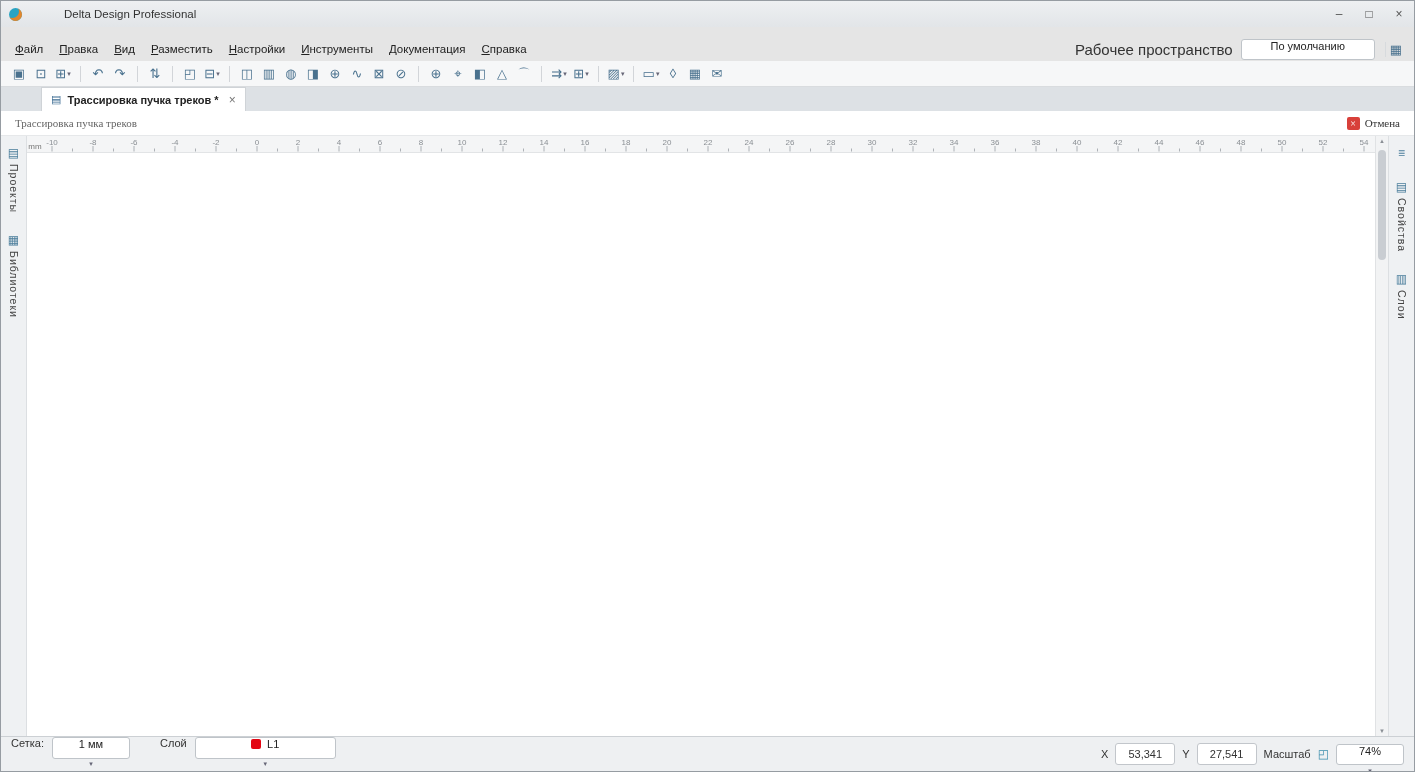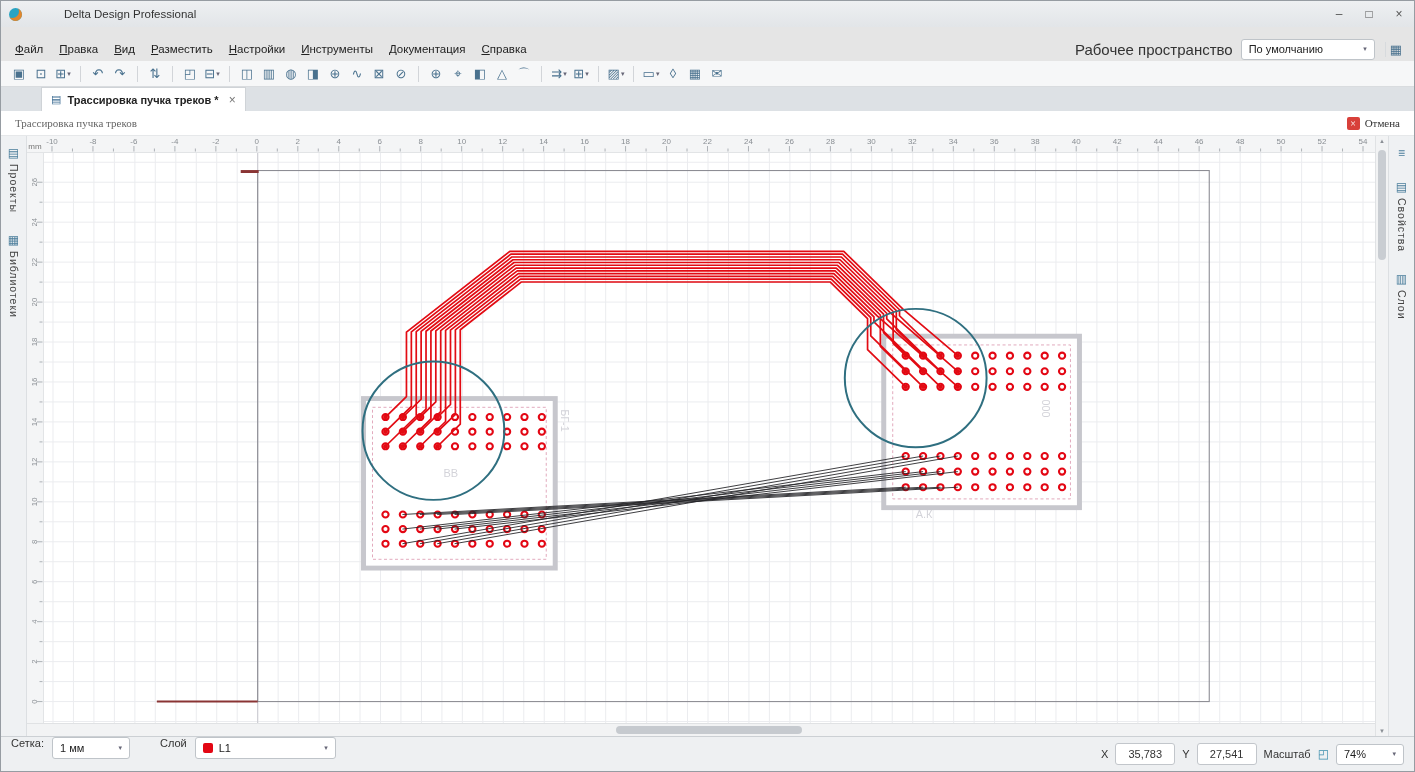--- a/index.html
+++ b/index.html
@@ -14,21 +14,21 @@
                      font-size:12px;color:#555;}
   
   .menubar{height:24px;background:#e5e5e5;display:flex;align-items:center;padding:10px 8px 0 6px;
            font-size:11.5px;color:#222;flex:0 0 auto;}
   #menu-items{display:flex;}
   .menu-item{padding:3px 8px;cursor:default;}
   .menu-item u{text-decoration:underline;}
   .workspace{margin-left:auto;display:flex;align-items:center;gap:8px;}
   .ws-label{color:#333;font-size:15px;}
   .combo{background:#fff;border:1px solid #bfc4c9;border-radius:3px;height:19px;display:flex;
-         align-items:center;padding:0 7px;gap:10px;font-size:11px;color:#222;justify-content:space-between;}
+         align-items:center;padding:0 7px;gap:10px;font-size:11px;color:#222;justify-content:space-between;flex-direction:column;}
   .combo .chev{font-size:7px;color:#667;}
   .ws-grid{color:#49718e;font-size:13px;padding:0 4px;border-left:1px solid #d7dadd;margin-left:2px;}
   
   .toolbar{height:25px;background:#f6f7f8;border-bottom:1px solid #d9dcdf;display:flex;align-items:center;
            padding:0 8px;gap:2px;flex:0 0 auto;}
   .tb-btn{min-width:20px;height:20px;display:flex;align-items:center;justify-content:center;
           border-radius:2px;color:#49718e;font-size:13px;}
   .tb-btn .dd{font-size:7px;color:#667;margin-left:1px;}
   .tb-sep{width:1px;height:16px;background:#d2d5d9;margin:0 5px;}
   
@@ -45,21 +45,21 @@
             text-align:center;border-radius:2px;}
   
   .main{flex:1 1 auto;display:flex;min-height:0;}
   .side{width:26px;box-sizing:border-box;background:#eff1f3;display:flex;flex-direction:column;
         align-items:center;padding-top:10px;gap:20px;flex:0 0 auto;}
   .side.left{border-right:1px solid #dcdfe2;}
   .side.right{border-left:1px solid #dcdfe2;}
   .side-tab{display:flex;flex-direction:column;align-items:center;gap:4px;color:#444;font-size:10.5px;}
   .side-tab .icon,.side-top-icon{color:#4a7d9b;font-size:12px;}
   .vtext{writing-mode:vertical-rl;letter-spacing:1px;}
-  .mid{flex:1 1 auto;display:flex;flex-direction:column;min-width:0;background:#fff;}
+  .mid{flex:1 1 auto;display:flex;flex-direction:row;min-width:0;background:#fff;}
   .ruler-row{height:16px;display:flex;background:#f4f5f6;border-bottom:1px solid #e2e4e6;flex:0 0 auto;}
   .corner{width:16px;font-size:8px;color:#777;display:flex;align-items:flex-end;justify-content:center;
           padding-bottom:1px;box-sizing:border-box;}
   #hruler{flex:1;height:16px;}
   .content-row{flex:1;display:flex;min-height:0;}
   #vruler{width:16px;background:#f4f5f6;border-right:1px solid #e2e4e6;flex:0 0 auto;}
   #canvas{flex:1;min-width:0;}
   .hscroll-row{height:12px;display:flex;background:#f2f3f4;border-top:1px solid #e0e2e4;flex:0 0 auto;}
   .corner2{width:16px;}
   .hscroll{flex:1;position:relative;}
@@ -723,21 +723,21 @@
     <div class="combo layer">
       <span class="layer-left">
         <span class="layer-chip" id="layer-chip" style="background: rgb(227, 6, 19);"></span>
         <span>L1</span>
       </span>
       <span class="chev">▾</span>
     </div>
     <div class="sb-right">
       <span>X</span>
       <div class="valbox">
-        <span>35,783</span>
+        <span>53,341</span>
       </div>
       <span>Y</span>
       <div class="valbox">
         <span>27,541</span>
       </div>
       <span>Масштаб</span>
       <span class="zoomfit">◰</span>
       <div class="combo" style="min-width:52px">
         <span>74%</span>
         <span class="chev">▾</span>

